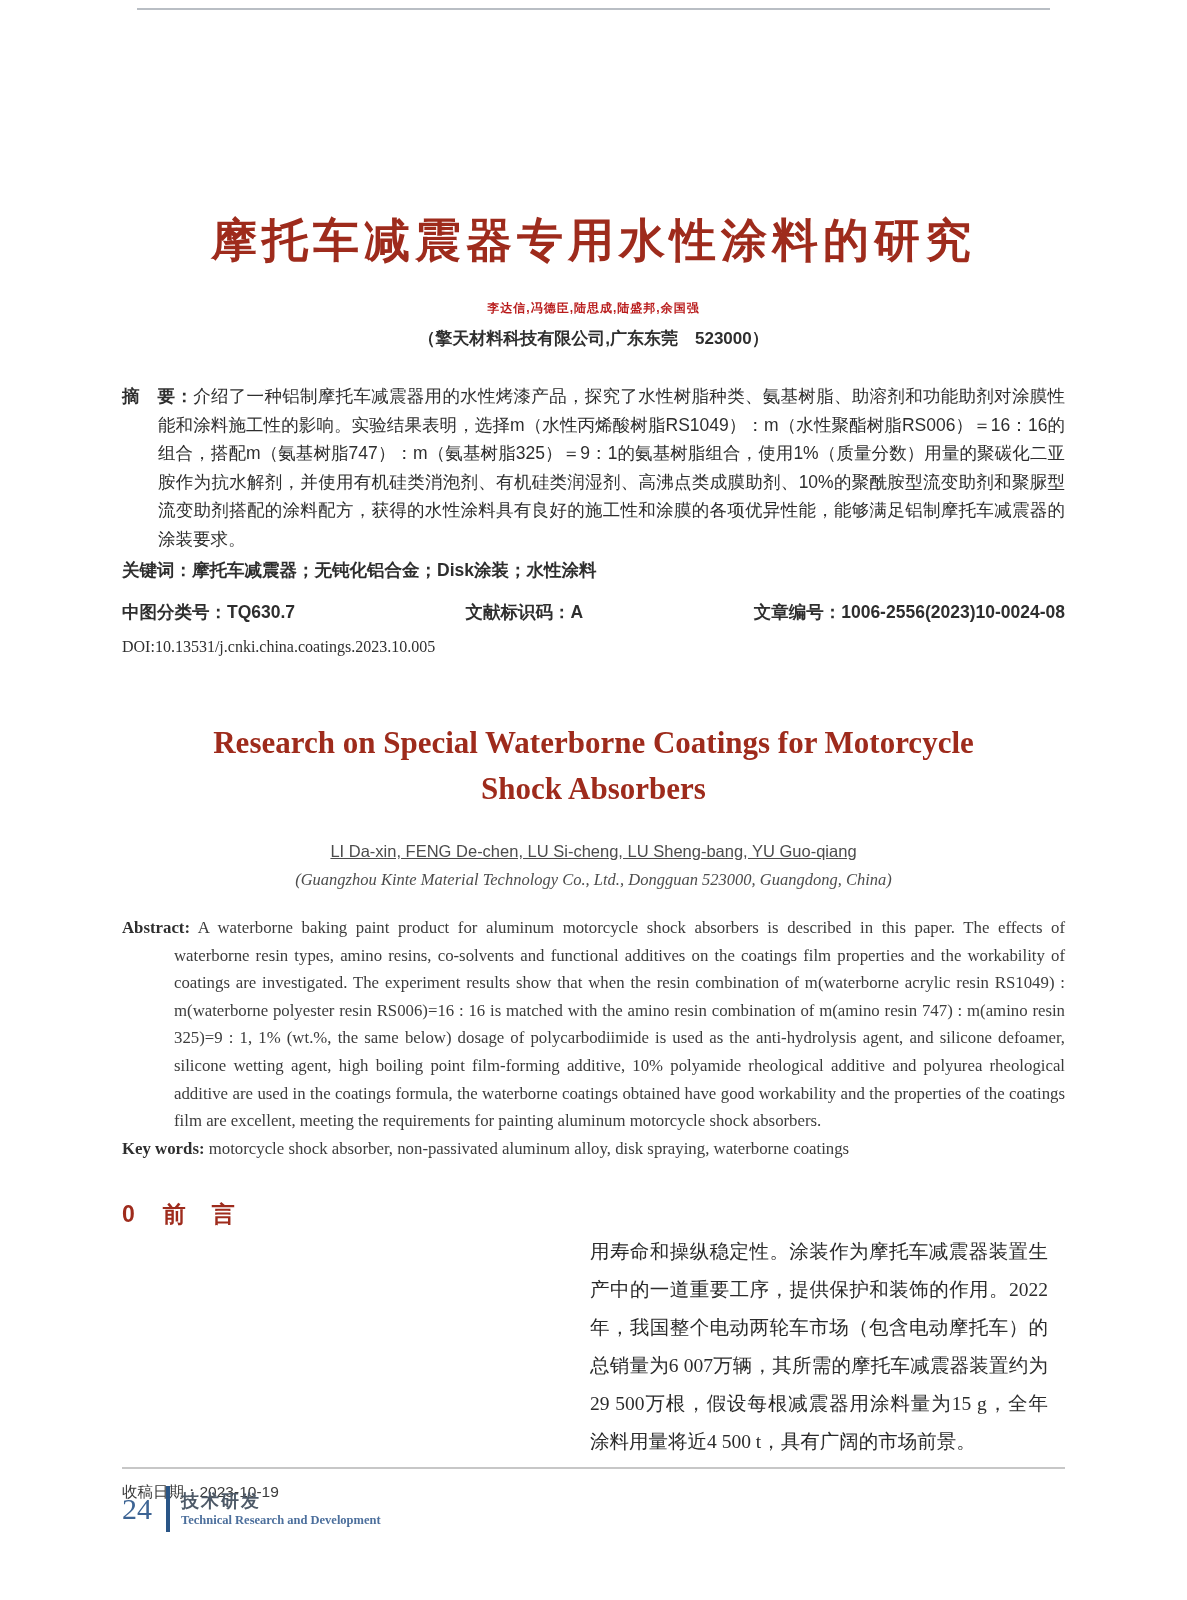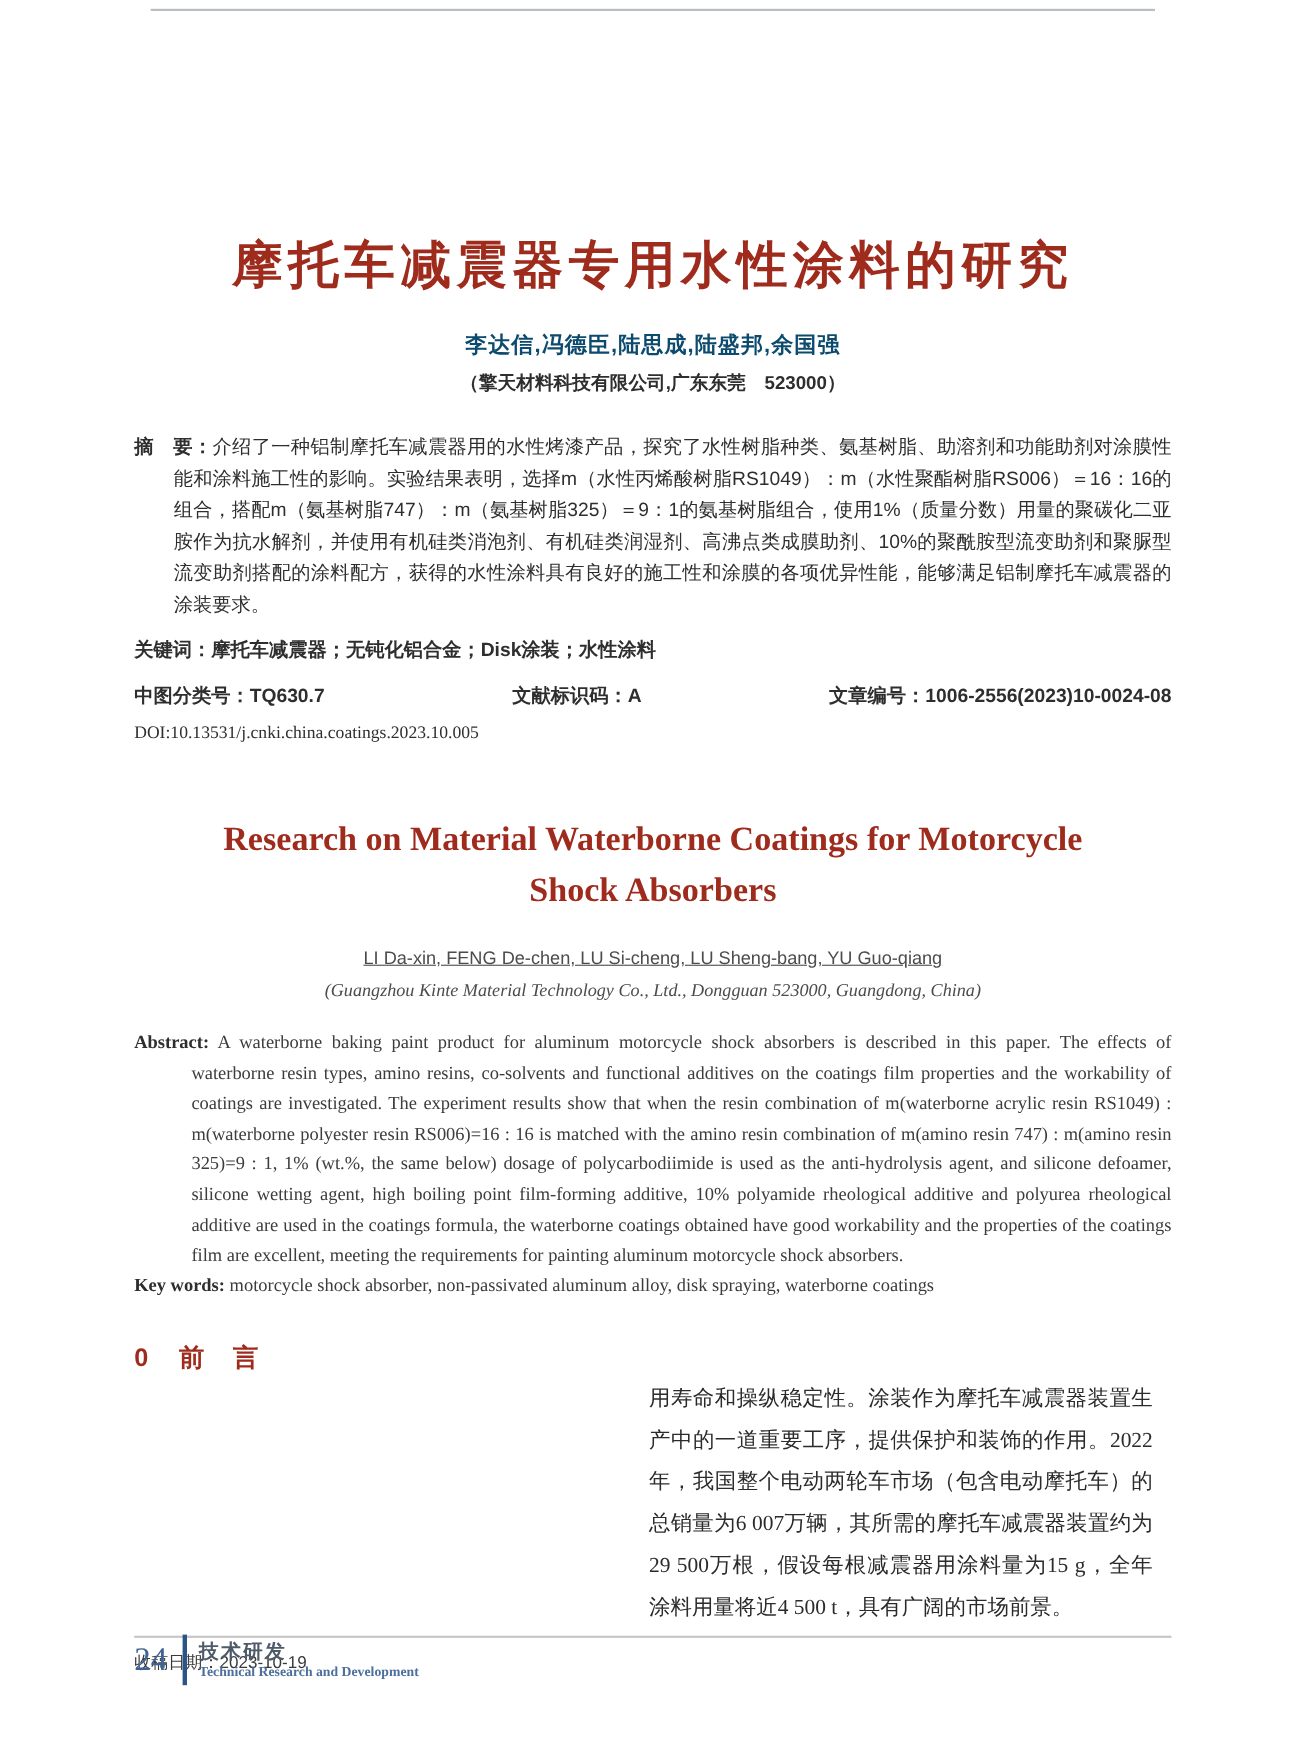--- a/index.html
+++ b/index.html
@@ -35,39 +35,39 @@
   
   .title-zh {
     margin-top:200px;
     text-align:center;
     font-size:46px; font-weight:bold;
     letter-spacing:5px;
     color:#9e2b1c;
   }
   .authors-zh {
     margin-top:28px; text-align:center;
-    font-size:20px; font-weight:bold; color:#0c4a6e;
+    font-size:12px; font-weight:bold; color:#b91c1c;
     letter-spacing:1px;
   }
   .affil-zh {
     margin-top:10px; text-align:center;
     font-size:17px; font-weight:bold; color:#2e2e2e;
   }
 
   
   .abs-zh {
     margin-top:32px;
     font-size:17.5px; line-height:28.5px;
     text-align:justify;
     color:#2e2e2e;
     padding-left:36px; text-indent:-36px;
   }
   .abs-zh .lab { font-weight:bold; }
   .kw-zh {
-    margin-top:15px;
+    margin-top:5px;
     font-size:17.5px; font-weight:bold; color:#2e2e2e;
   }
   .meta-row {
     margin-top:18px;
     display:flex; justify-content:space-between;
     font-size:17.5px; font-weight:bold; color:#2e2e2e;
   }
   .doi {
     margin-top:14px;
     font-family:Liberation Serif, serif;
@@ -180,21 +180,21 @@
 
     <div class="meta-row">
       <span><span>中图分类号：</span><span>TQ630.7</span></span>
       <span><span>文献标识码：</span><span>A</span></span>
       <span><span>文章编号：</span><span>1006-2556(2023)10-0024-08</span></span>
     </div>
 
     <div class="doi">DOI:10.13531/j.cnki.china.coatings.2023.10.005</div>
 
     <h2 class="title-en">
-      <div>Research on Material Waterborne Coatings for Motorcycle</div>
+      <div>Research on Special Waterborne Coatings for Motorcycle</div>
       <div>Shock Absorbers</div>
     </h2>
     <div class="authors-en">LI Da-xin, FENG De-chen, LU Si-cheng, LU Sheng-bang, YU Guo-qiang</div>
     <div class="affil-en">(Guangzhou Kinte Material Technology Co., Ltd., Dongguan 523000, Guangdong, China)</div>
 
     <p class="abs-en"><span class="lab">Abstract:</span> <span>A waterborne baking paint product for aluminum motorcycle shock absorbers is described in this paper. The effects of waterborne resin types, amino resins, co-solvents and functional additives on the coatings film properties and the workability of coatings are investigated. The experiment results show that when the resin combination of m(waterborne acrylic resin RS1049) : m(waterborne polyester resin RS006)=16 : 16 is matched with the amino resin combination of m(amino resin 747) : m(amino resin 325)=9 : 1, 1% (wt.%, the same below) dosage of polycarbodiimide is used as the anti-hydrolysis agent, and silicone defoamer, silicone wetting agent, high boiling point film-forming additive, 10% polyamide rheological additive and polyurea rheological additive are used in the coatings formula, the waterborne coatings obtained have good workability and the properties of the coatings film are excellent, meeting the requirements for painting aluminum motorcycle shock absorbers.</span></p>
 
     <p class="kw-en"><span class="lab">Key words:</span> <span>motorcycle shock absorber, non-passivated aluminum alloy, disk spraying, waterborne coatings</span></p>
 
     <div class="columns">

